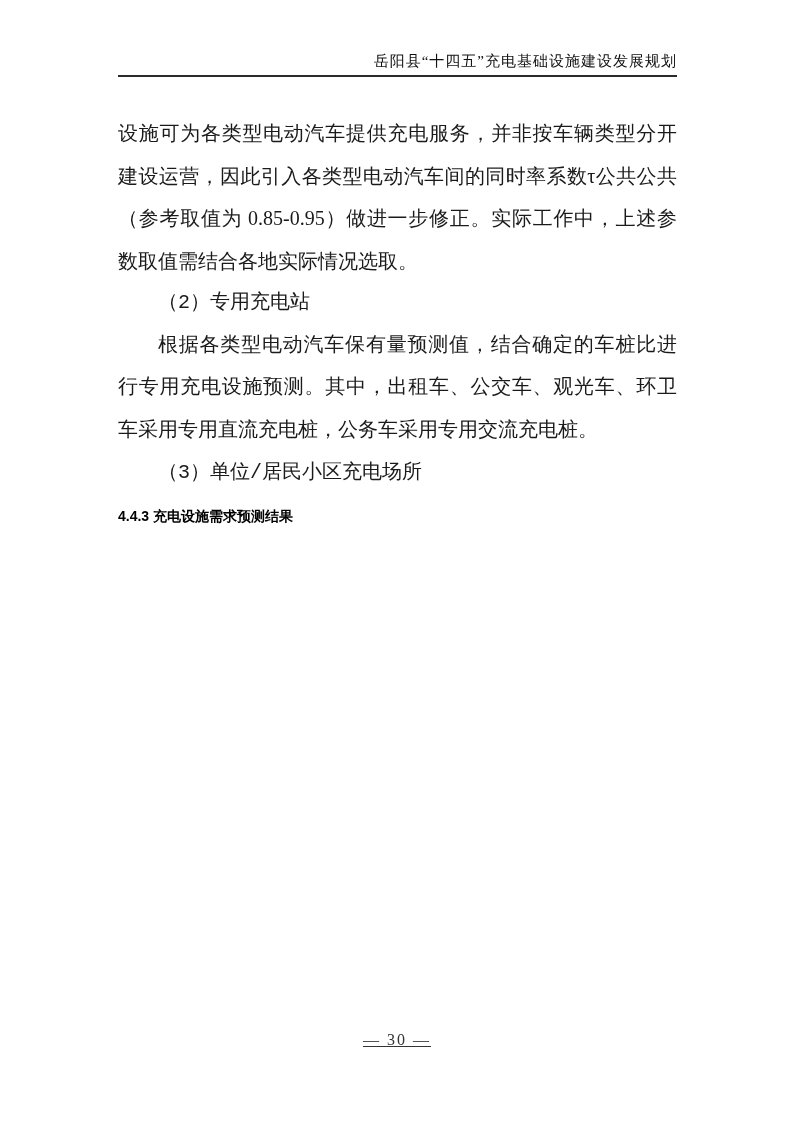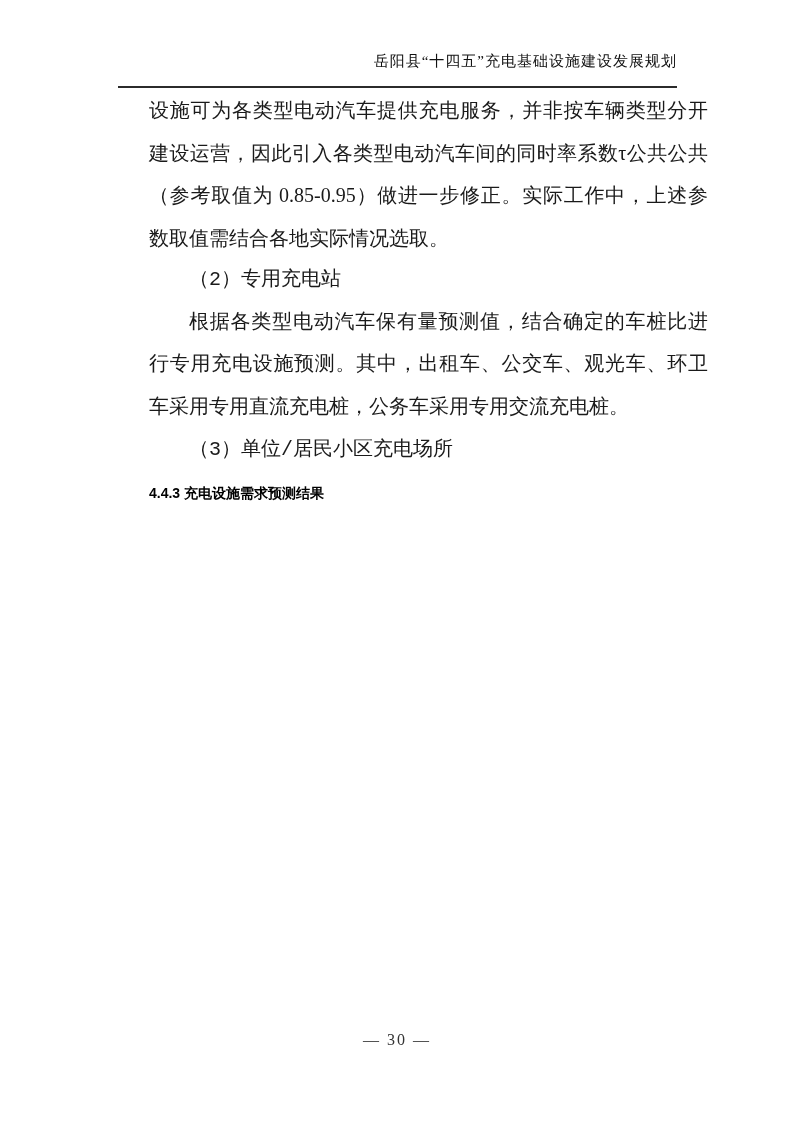--- a/index.html
+++ b/index.html
@@ -19,29 +19,28 @@
   .header {
     position: absolute;
     left: 118px;
     top: 50px;
     width: 559px;
     text-align: right;
     font-size: 15px;
     line-height: 22px;
     letter-spacing: 1px;
     color: #111111;
-    padding-bottom: 14px;
+    padding-bottom: 3px;
     border-bottom: 2px solid #2b2b2b;
   }
   .doc-body {
     position: absolute;
     left: 118px;
-    top: 89px;
+    top: 112px;
     width: 559px;
-    margin-left: 31px;
   }
   .para {
     margin: 0;
     font-size: 20px;
     line-height: 42.5px;
     text-align: justify;
     color: #1a1a1a;
   }
   .indent {
     text-indent: 2em;
@@ -57,20 +56,21 @@
   }
   .footer {
     position: absolute;
     left: 0;
     top: 1031px;
     width: 100%;
     text-align: center;
     font-size: 16px;
     letter-spacing: 2px;
     color: #333333;
+    text-decoration: underline;
   }
 </style>
 </head>
 <body>
 
 <div class="page">
 
   <div class="header">
     <span>岳阳县“十四五”充电基础设施建设发展规划</span>
   </div>

